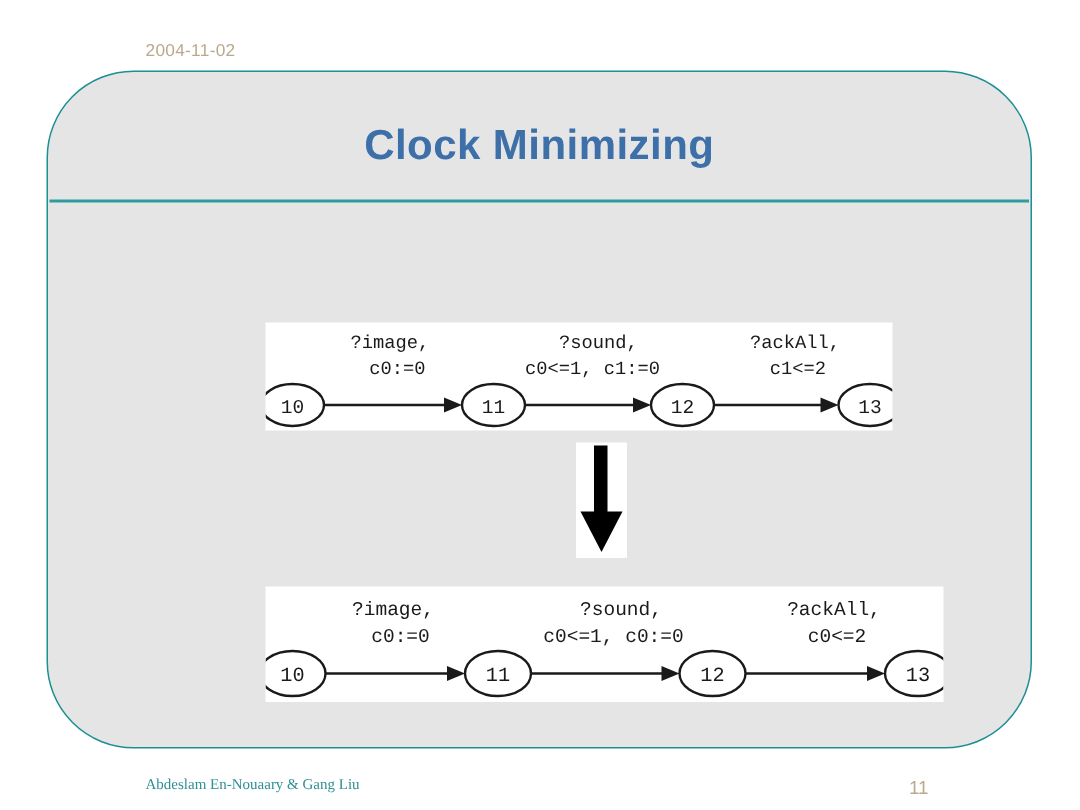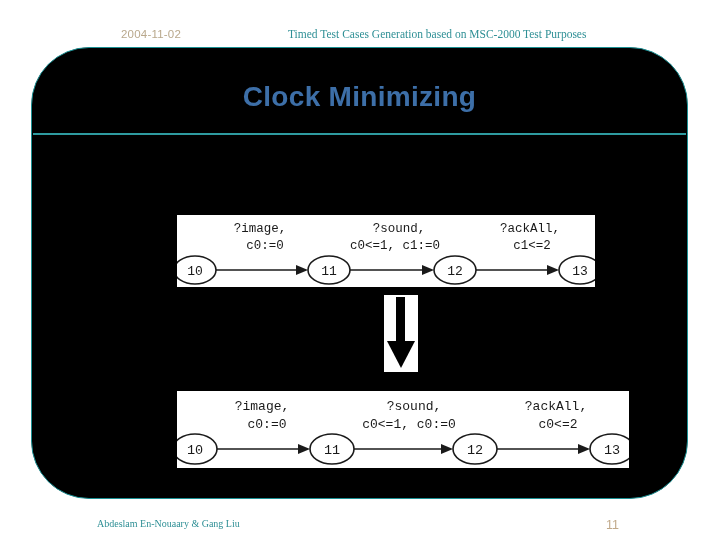--- a/index.html
+++ b/index.html
@@ -14,21 +14,20 @@
     overflow: hidden;
     font-family: "Liberation Serif", serif;
   }
 
   
   #header-bar {
     position: absolute;
     left: 0; top: 0;
     width: 588px;
     height: 46px;
-    margin-left: 24px;
   }
   #header-date {
     position: absolute;
     left: 97px;
     top: 28px;
     font-family: "Liberation Sans", sans-serif;
     font-size: 11.5px;
     color: #b9a88c;
     letter-spacing: 0.2px;
     white-space: nowrap;
@@ -43,21 +42,21 @@
     white-space: nowrap;
   }
 
   
   #content-panel {
     position: absolute;
     left: 31px;
     top: 47px;
     width: 657px;
     height: 452px;
-    background: #000000;
+    background: #e5e5e5;
     border: 1.4px solid #1b8f93;
     border-radius: 58px;
     box-sizing: border-box;
   }
   #slide-title {
     position: absolute;
     left: 0;
     top: 33px;
     width: 100%;
     text-align: center;
@@ -125,21 +124,20 @@
     font-family: "Liberation Sans", sans-serif;
     font-size: 12.5px;
     color: #c0a98a;
   }
 </style>
 </head>
 <body>
 
 <div id="header-bar">
   <div id="header-date">2004-11-02</div>
-  <div id="header-title">Timed Test Cases Generation based on MSC-2000 Test Purposes</div>
 </div>
 
 <div id="content-panel">
 
   <div id="slide-title">Clock Minimizing</div>
 
   <div id="title-divider"></div>
 
   <div class="figure" id="figure-top">
     <svg width="418" height="72" viewBox="0 0 418 72" xmlns="http://www.w3.org/2000/svg">

